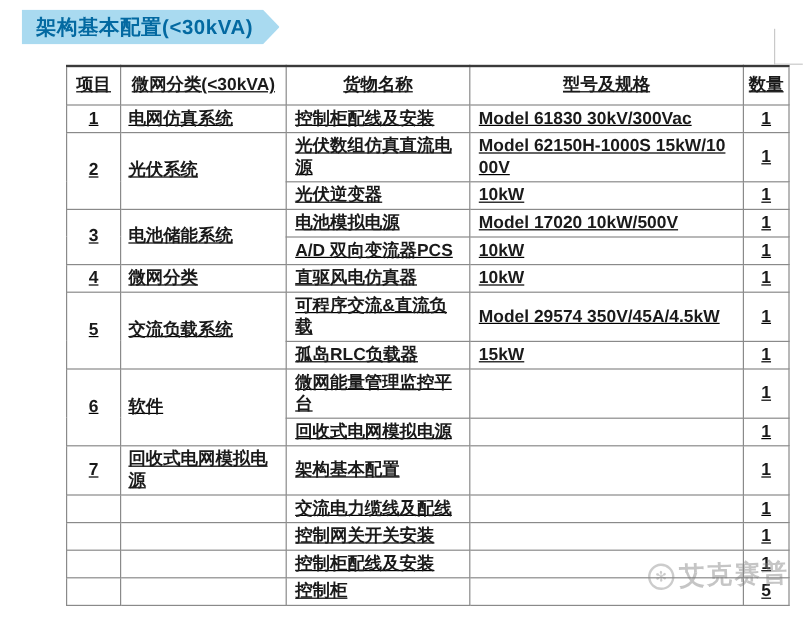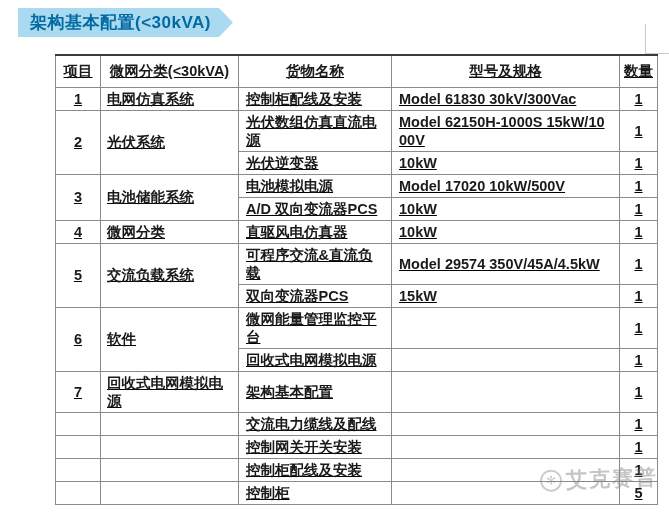--- a/index.html
+++ b/index.html
@@ -164,21 +164,21 @@
           <td class="cell-qty">1</td>
         </tr>
         <tr>
           <td class="cell-item" rowspan="2">5</td>
           <td class="cell-category" rowspan="2">交流负载系统</td>
           <td class="cell-goods">可程序交流&amp;直流负载</td>
           <td class="cell-model">Model 29574 350V/45A/4.5kW</td>
           <td class="cell-qty">1</td>
         </tr>
         <tr>
-          <td class="cell-goods">双向变流器PCS</td>
+          <td class="cell-goods">孤岛RLC负载器</td>
           <td class="cell-model">15kW</td>
           <td class="cell-qty">1</td>
         </tr>
         <tr>
           <td class="cell-item" rowspan="2">6</td>
           <td class="cell-category" rowspan="2">软件</td>
           <td class="cell-goods">微网能量管理监控平台</td>
           <td class="cell-model"></td>
           <td class="cell-qty">1</td>
         </tr>

